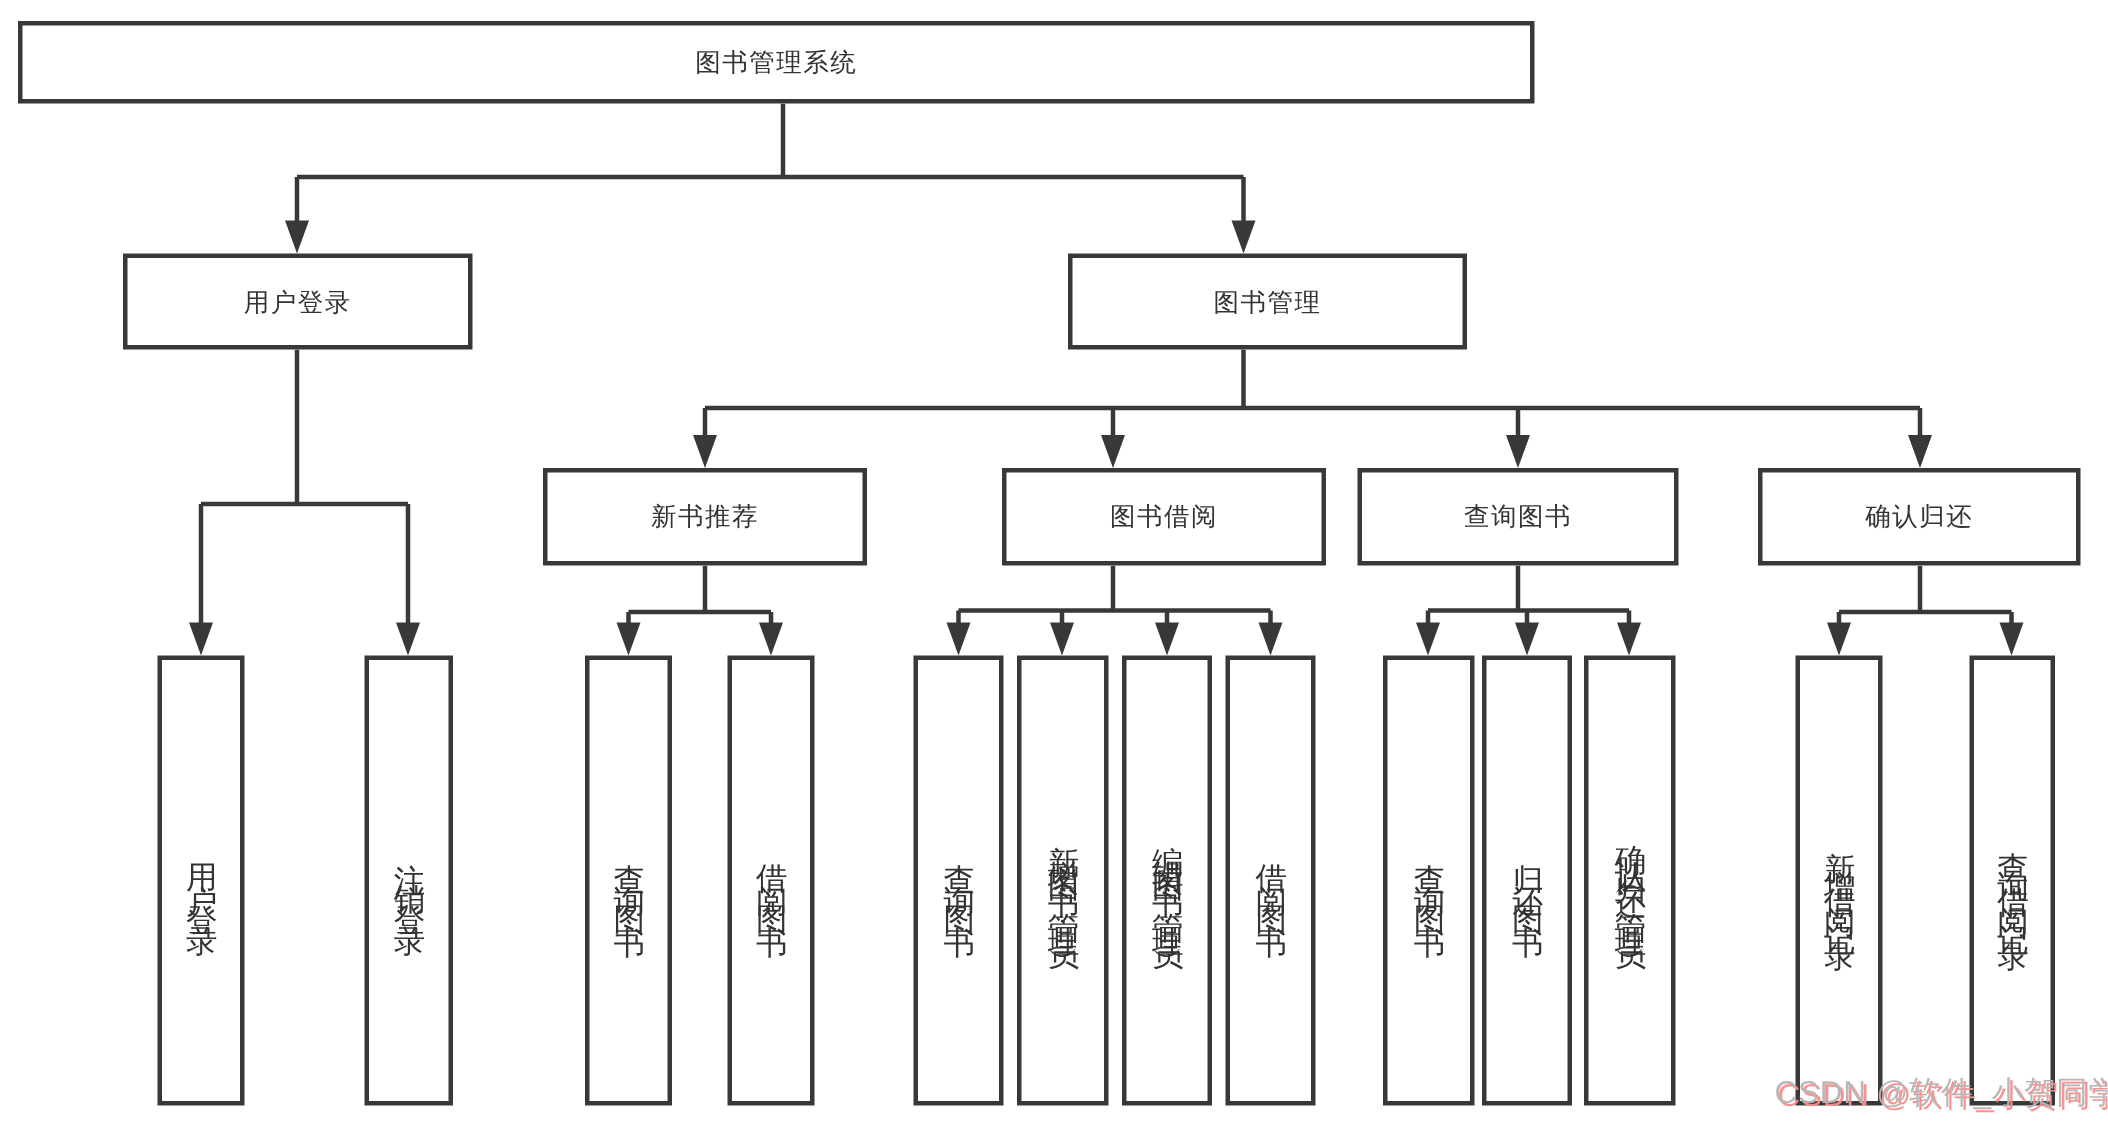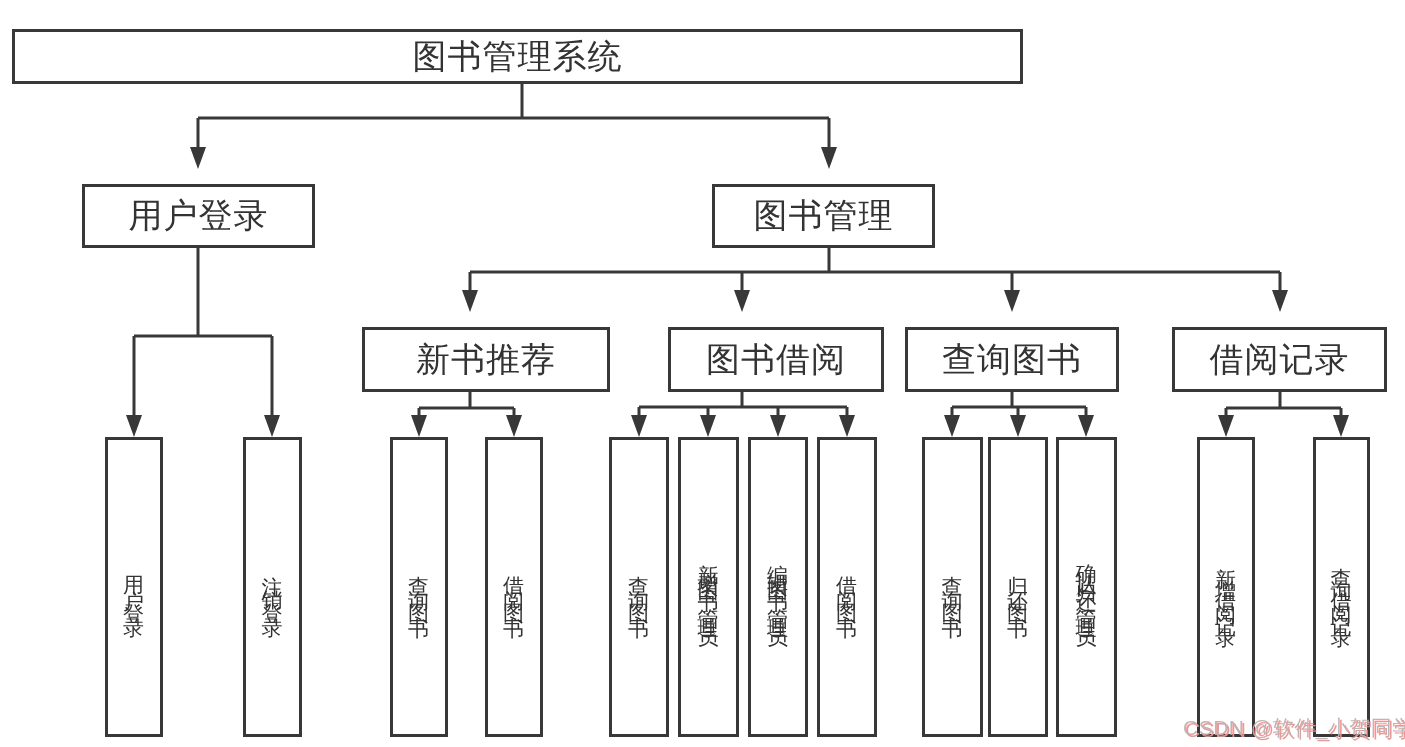--- a/index.html
+++ b/index.html
@@ -11,21 +11,21 @@
   .stage{position:absolute;inset:0;}
   svg.connectors{position:absolute;left:0;top:0;}
   svg.connectors path{stroke:var(--line,#383838);stroke-width:3;fill:none;}
   svg.connectors polygon{fill:var(--line,#383838);stroke:none;}
   .box{
     position:absolute;box-sizing:border-box;background:#ffffff;
     border:3px solid var(--line,#383838);
     display:flex;align-items:center;justify-content:center;
     color:var(--text,#333333);
   }
-  .hbox{font-size:34px;letter-spacing:1px;margin-top:15px;}
+  .hbox{font-size:17px;letter-spacing:1px;}
   .leaf{font-size:21px;}
   .vt{writing-mode:vertical-lr;text-orientation:mixed;line-height:1;}
   .sp4{letter-spacing:14px;}
   .sp6{letter-spacing:12px;}
   .sp9{letter-spacing:9px;}
   .watermark{
     position:absolute;left:1183px;top:714px;z-index:5;
     font-size:21px;letter-spacing:.5px;white-space:nowrap;
     color:var(--watermark,#b5b5b5);
     text-shadow:2px 2px 0 var(--watermark_shadow,#ff8a8a);
@@ -80,35 +80,35 @@
     </g>
   </svg>
 
   <div class="box hbox" style="left:12px;top:14px;width:1011px;height:55px">
     <span>图书管理系统</span>
   </div>
 
   <div class="box hbox" style="left:82px;top:169px;width:233px;height:64px">
     <span>用户登录</span>
   </div>
-  <div class="box hbox" style="left:712px;top:169px;width:223px;height:64px">
+  <div class="box hbox" style="left:712px;top:169px;width:266px;height:64px">
     <span>图书管理</span>
   </div>
 
-  <div class="box hbox" style="left:362px;top:312px;width:248px;height:65px">
+  <div class="box hbox" style="left:362px;top:312px;width:216px;height:65px">
     <span>新书推荐</span>
   </div>
   <div class="box hbox" style="left:668px;top:312px;width:216px;height:65px">
     <span>图书借阅</span>
   </div>
   <div class="box hbox" style="left:905px;top:312px;width:214px;height:65px">
     <span>查询图书</span>
   </div>
   <div class="box hbox" style="left:1172px;top:312px;width:215px;height:65px">
-    <span>借阅记录</span>
+    <span>确认归还</span>
   </div>
 
   <div class="box leaf" style="left:105px;top:437px;width:58px;height:300px">
     <span class="vt sp4">用户登录</span>
   </div>
   <div class="box leaf" style="left:243px;top:437px;width:59px;height:300px">
     <span class="vt sp4">注销登录</span>
   </div>
 
   <div class="box leaf" style="left:390px;top:437px;width:58px;height:300px">

